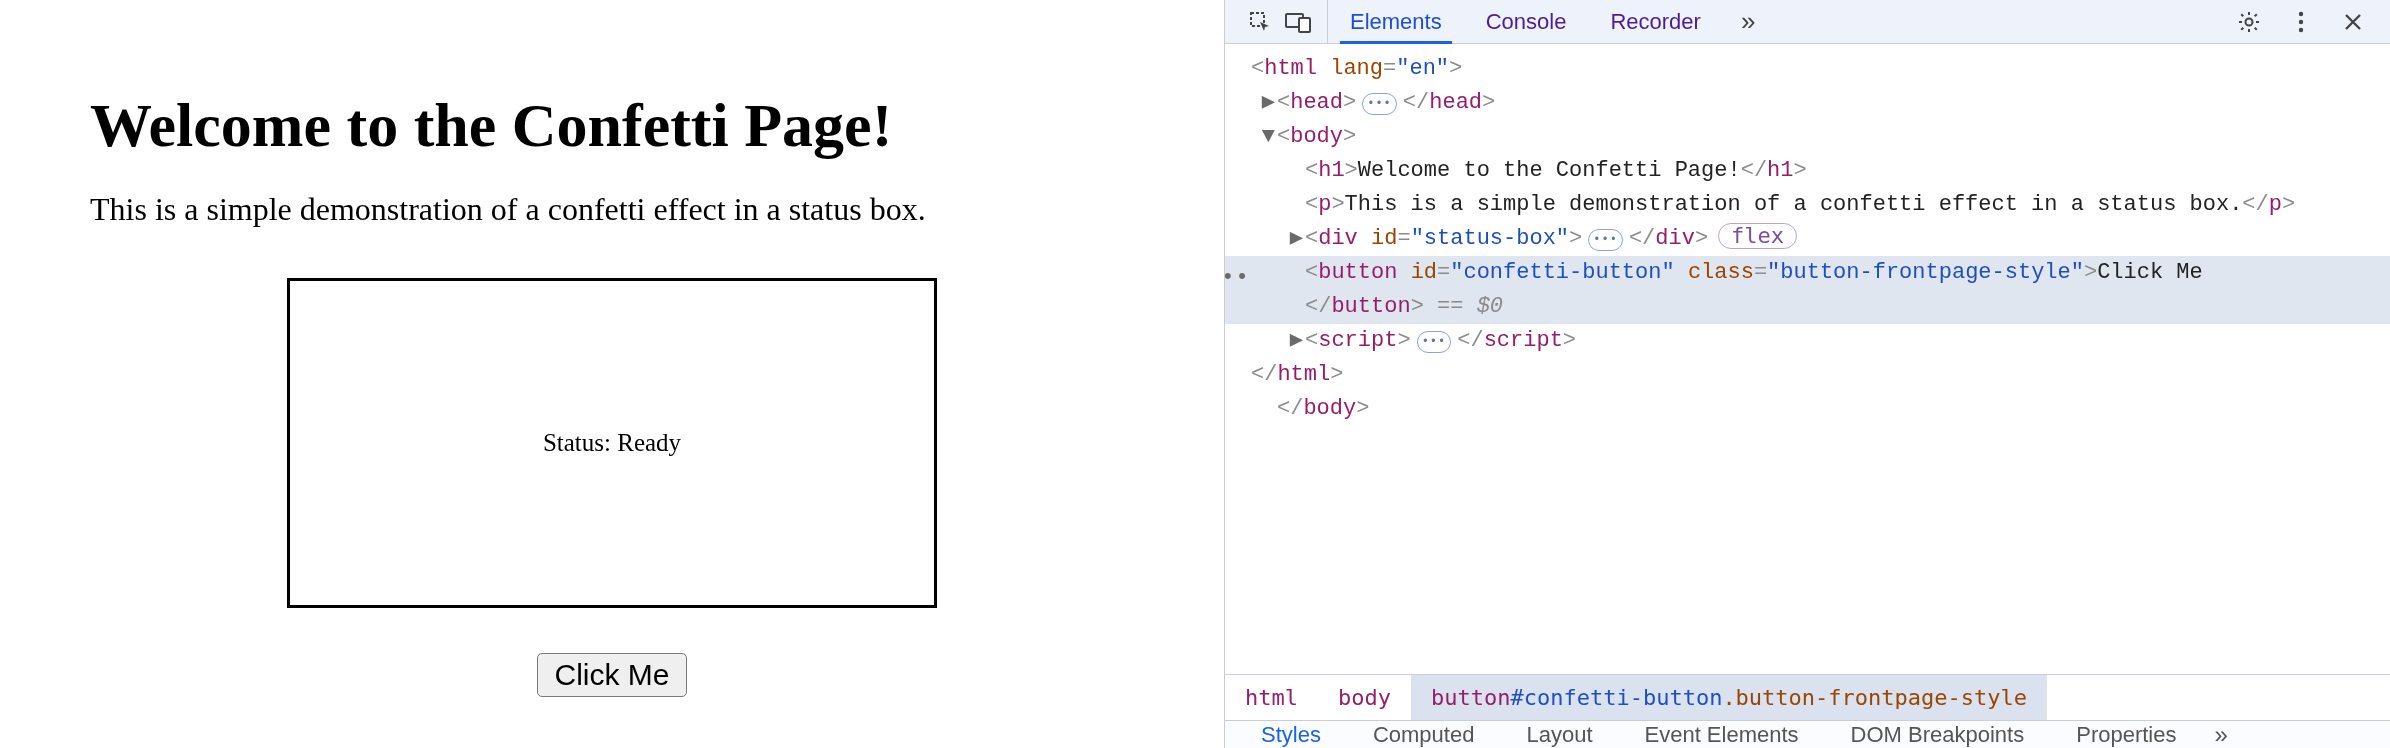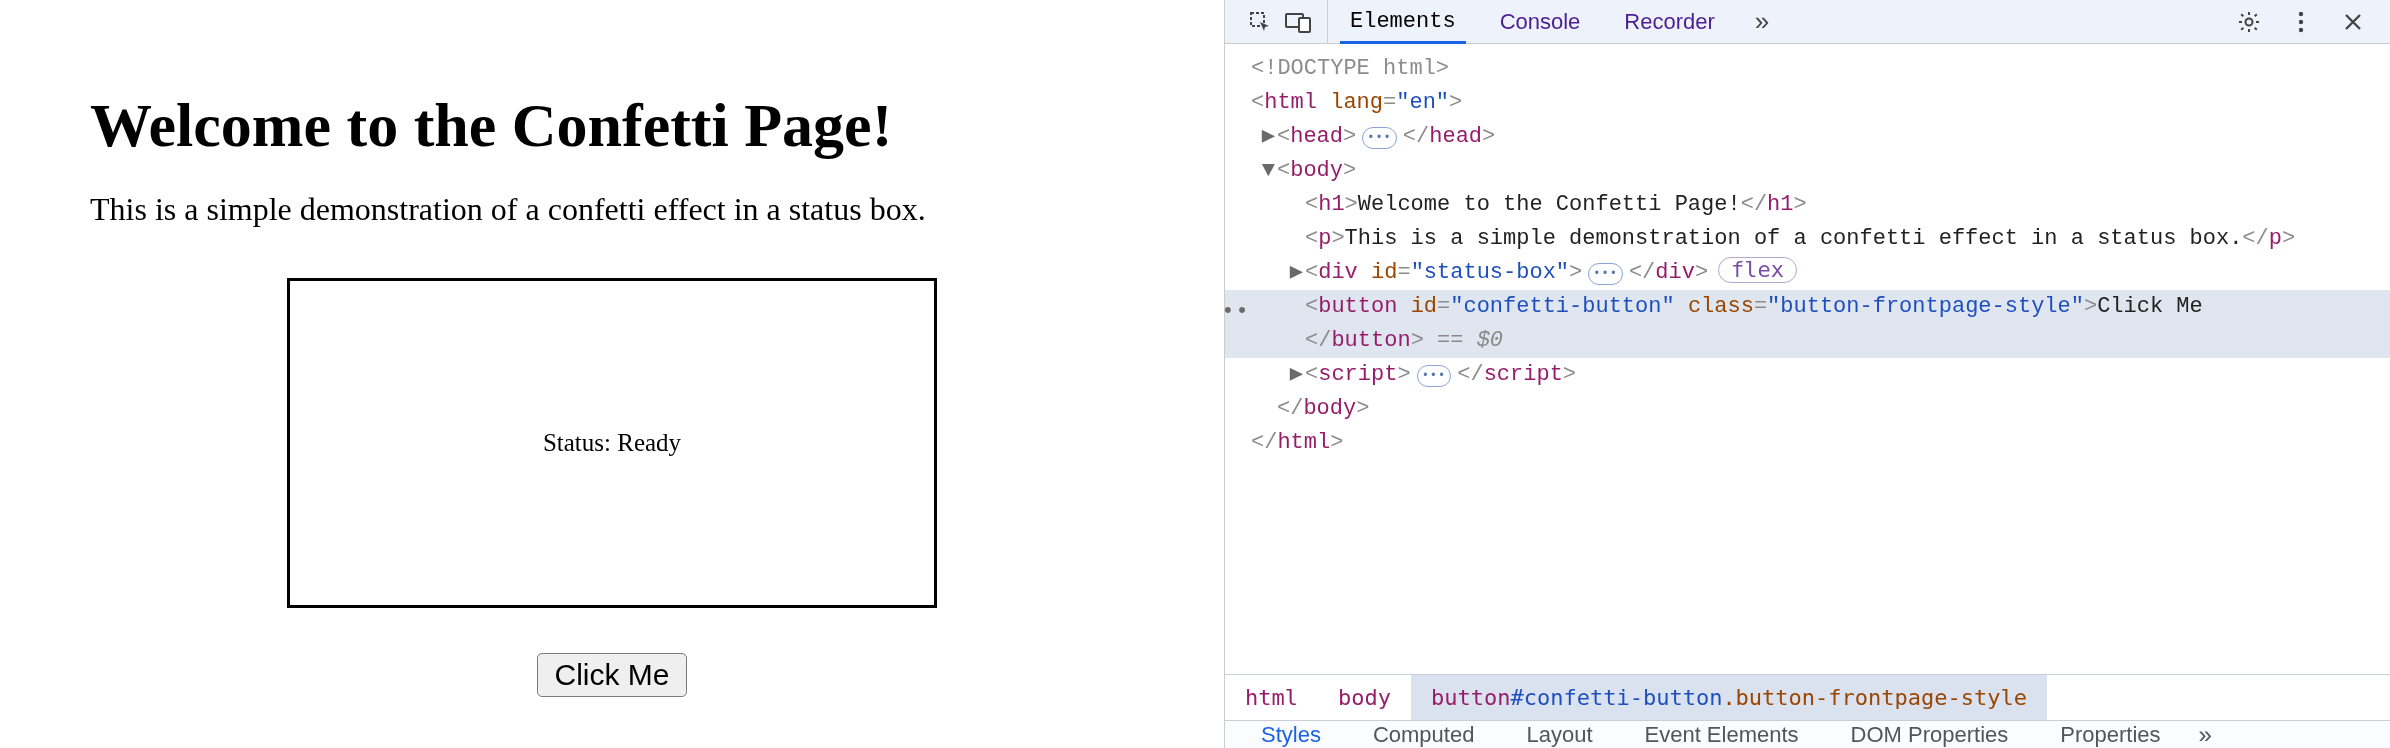--- a/index.html
+++ b/index.html
@@ -96,23 +96,22 @@
     cursor: pointer;
   }
   .dt-tab {
     padding: 0 22px;
     display: flex;
     align-items: center;
     cursor: pointer;
     color: #4c1d95;
   }
   .dt-tab.active {
-    color: #000000;
-    position: relative;
-    font-family: Liberation Mono, monospace;
+    color: #1d4ed8;
+    position: relative;
   }
   .dt-tab.active::after {
     content: "";
     position: absolute;
     left: 12px; right: 12px; bottom: -1px;
     height: 3px;
     background: #1a62e6;
   }
   .dt-tabmore {
     padding: 0 18px;
@@ -304,57 +303,56 @@
       </span>
       <span class="dt-iconbtn">
         <svg width="20" height="20" viewBox="0 0 20 20" stroke="#444" stroke-width="2.4">
           <path d="M3 3 L17 17 M17 3 L3 17"></path>
         </svg>
       </span>
     </div>
   </div>
 
   <div class="dom-tree">
-    <div class="dom-line"><span class="c-punc">&lt;!DOCTYPE html&gt;</span></div>
 
     <div class="dom-line"><span class="c-punc">&lt;</span><span class="c-tag">html</span> <span class="c-attr">lang</span><span class="c-punc">=</span><span class="c-val">"en"</span><span class="c-punc">&gt;</span></div>
 
     <div class="dom-line i1"><span class="tri">▶</span><span class="c-punc">&lt;</span><span class="c-tag">head</span><span class="c-punc">&gt;</span><span class="badge-ell"></span><span class="c-punc">&lt;/</span><span class="c-tag">head</span><span class="c-punc">&gt;</span></div>
 
     <div class="dom-line i1"><span class="tri">▼</span><span class="c-punc">&lt;</span><span class="c-tag">body</span><span class="c-punc">&gt;</span></div>
 
     <div class="dom-line i2"><span class="c-punc">&lt;</span><span class="c-tag">h1</span><span class="c-punc">&gt;</span><span class="c-txt">Welcome to the Confetti Page!</span><span class="c-punc">&lt;/</span><span class="c-tag">h1</span><span class="c-punc">&gt;</span></div>
 
     <div class="dom-line i2"><span class="c-punc">&lt;</span><span class="c-tag">p</span><span class="c-punc">&gt;</span><span class="c-txt">This is a simple demonstration of a confetti effect in a status box.</span><span class="c-punc">&lt;/</span><span class="c-tag">p</span><span class="c-punc">&gt;</span></div>
 
     <div class="dom-line i2"><span class="tri">▶</span><span class="c-punc">&lt;</span><span class="c-tag">div</span> <span class="c-attr">id</span><span class="c-punc">=</span><span class="c-val">"status-box"</span><span class="c-punc">&gt;</span><span class="badge-ell"></span><span class="c-punc">&lt;/</span><span class="c-tag">div</span><span class="c-punc">&gt;</span><span class="badge-flex">flex</span></div>
 
     <div class="dom-line i2 sel" style="position:relative;"><span class="gutter-dots" style="left:-18px; top:5px;">•••</span><span class="c-punc">&lt;</span><span class="c-tag">button</span> <span class="c-attr">id</span><span class="c-punc">=</span><span class="c-val">"confetti-button"</span> <span class="c-attr">class</span><span class="c-punc">=</span><span class="c-val">"button-frontpage-style"</span><span class="c-punc">&gt;</span><span class="c-txt">Click Me</span></div>
     <div class="dom-line i2 sel"><span class="c-punc">&lt;/</span><span class="c-tag">button</span><span class="c-punc">&gt;</span><span class="c-muted"> == $0</span></div>
 
     <div class="dom-line i2"><span class="tri">▶</span><span class="c-punc">&lt;</span><span class="c-tag">script</span><span class="c-punc">&gt;</span><span class="badge-ell"></span><span class="c-punc">&lt;/</span><span class="c-tag">script</span><span class="c-punc">&gt;</span></div>
 
+    <div class="dom-line"><span class="c-punc">&lt;/</span><span class="c-tag">html</span><span class="c-punc">&gt;</span></div>
+
     <div class="dom-line i1"><span class="c-punc">&lt;/</span><span class="c-tag">body</span><span class="c-punc">&gt;</span></div>
-
-    <div class="dom-line"><span class="c-punc">&lt;/</span><span class="c-tag">html</span><span class="c-punc">&gt;</span></div>
   </div>
 
   <div class="breadcrumb">
     <div class="bc-item">html</div>
     <div class="bc-item">body</div>
     <div class="bc-item sel">
       <span>button</span>
         <span class="bc-id">#confetti-button</span>
         <span class="bc-class">.button-frontpage-style</span>
     </div>
   </div>
 
   <div class="subtabs">
     <div class="subtab active">Styles</div>
     <div class="subtab">Computed</div>
     <div class="subtab">Layout</div>
     <div class="subtab">Event Elements</div>
-    <div class="subtab">DOM Properties</div>
+    <div class="subtab">DOM Breakpoints</div>
     <div class="subtab">Properties</div>
     <div class="subtab-more">»</div>
   </div>
 
 </div>
 
 </body></html>

